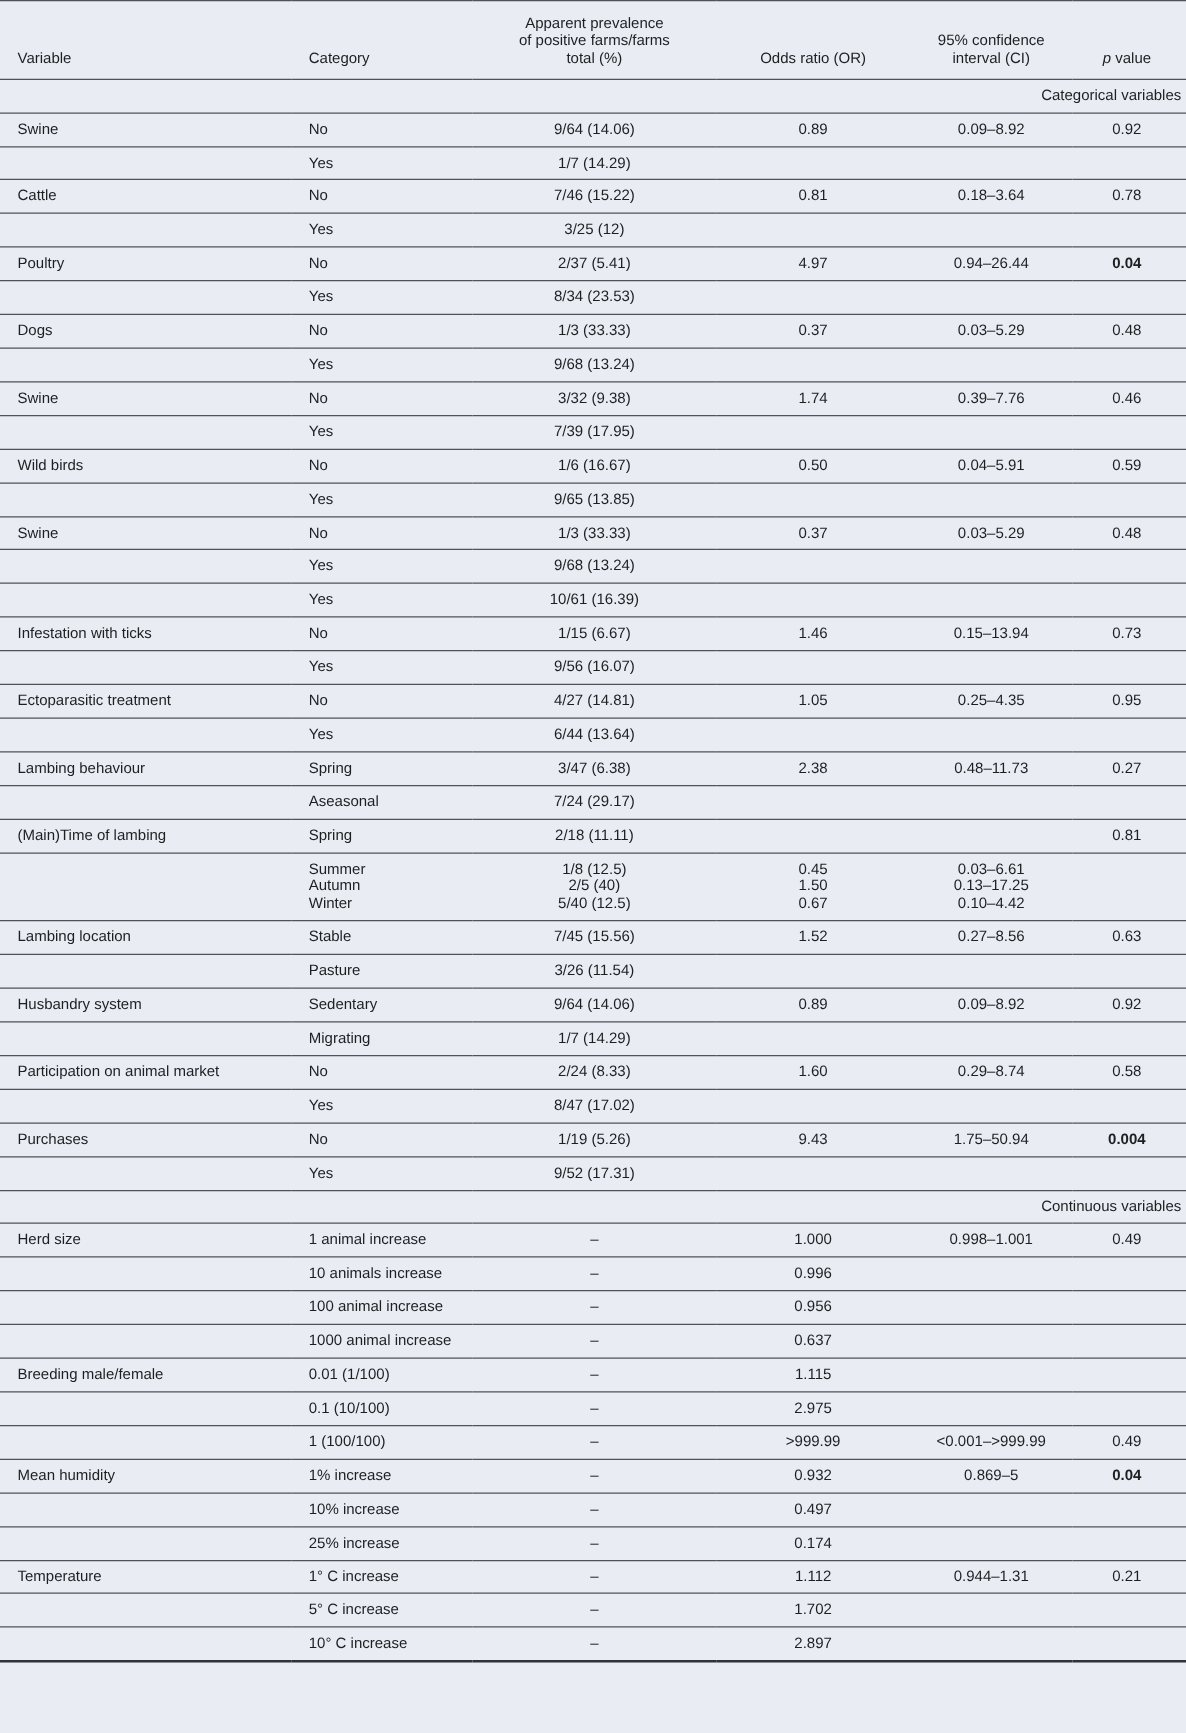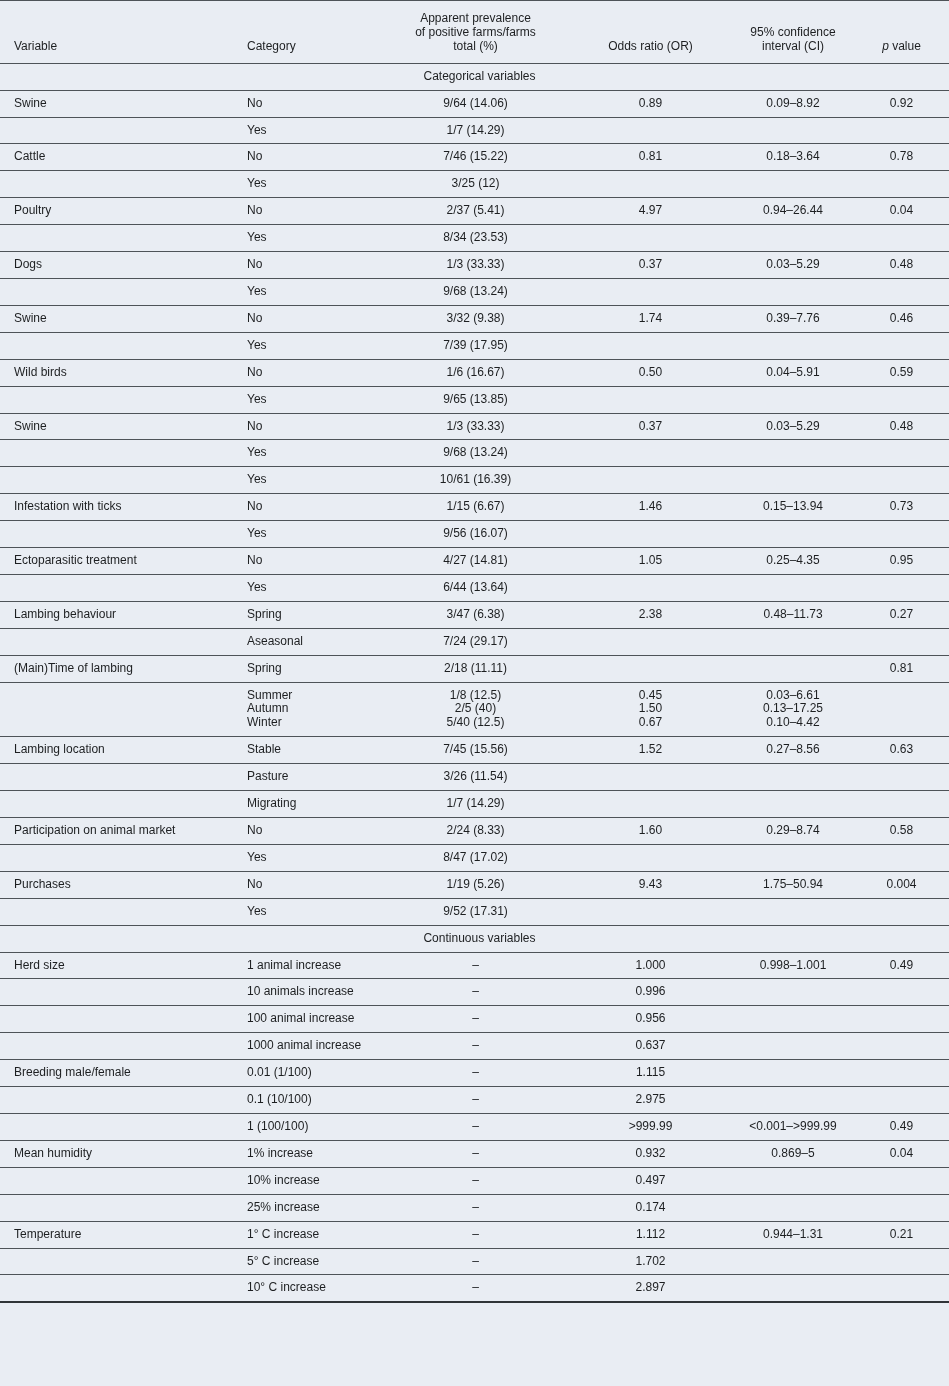--- a/index.html
+++ b/index.html
@@ -31,22 +31,22 @@
     vertical-align: bottom;
     text-align: center;
     border-bottom: 1px solid #4e5358;
     padding-top: 11px;
     padding-bottom: 9px;
   }
   tbody td { border-bottom: 1px solid #4e5358; }
   .col-variable, .col-category { text-align: left; padding-left: 14px; }
   .col-prevalence, .col-or, .col-ci, .col-p { text-align: center; }
   .col-p { padding-right: 8px; margin-top: 12px; }
-  .p-bold { font-weight: 400; }
-  .section-label { text-align: center; padding-left: 14px; }
+  .p-bold { font-weight: 700; }
+  .section-label { text-align: right; padding-left: 14px; }
   th i { font-style: italic; }
 </style>
 </head>
 <body>
 
 <table>
   <colgroup>
     <col style="width:233px">
     <col style="width:145px">
     <col style="width:195px">
@@ -273,20 +273,28 @@
       </tr>
       <tr>
         <td class="col-variable"></td>
         <td class="col-category">Pasture</td>
         <td class="col-prevalence">3/26 (11.54)</td>
         <td class="col-or"></td>
         <td class="col-ci"></td>
         <td class="col-p"></td>
       </tr>
       <tr>
+        <td class="col-variable">Husbandry system</td>
+        <td class="col-category">Sedentary</td>
+        <td class="col-prevalence">9/64 (14.06)</td>
+        <td class="col-or">0.89</td>
+        <td class="col-ci">0.09–8.92</td>
+        <td class="col-p">0.92</td>
+      </tr>
+      <tr>
         <td class="col-variable"></td>
         <td class="col-category">Migrating</td>
         <td class="col-prevalence">1/7 (14.29)</td>
         <td class="col-or"></td>
         <td class="col-ci"></td>
         <td class="col-p"></td>
       </tr>
       <tr>
         <td class="col-variable">Participation on animal market</td>
         <td class="col-category">No</td>

